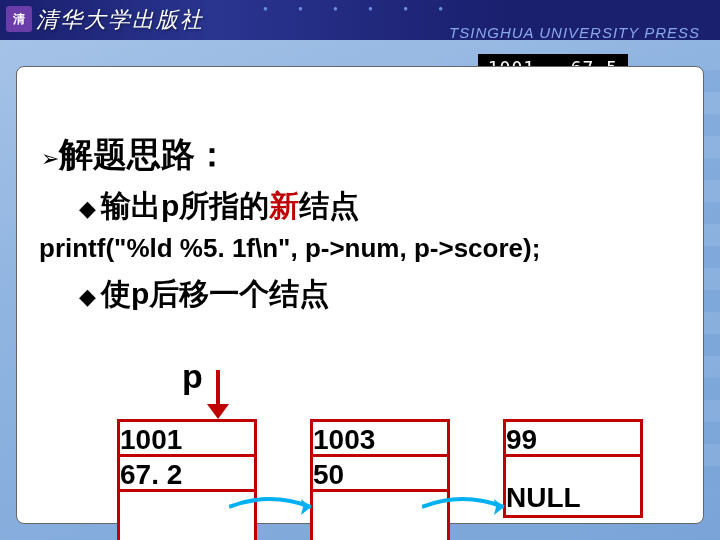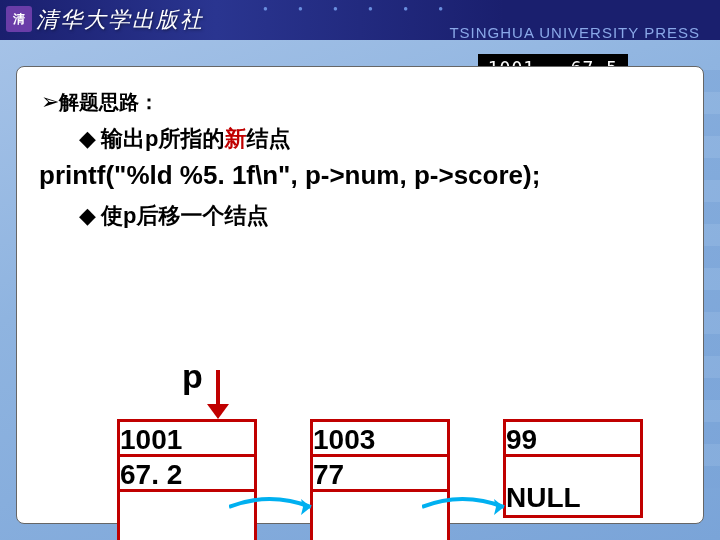--- a/index.html
+++ b/index.html
@@ -48,20 +48,21 @@
     color: #6a8ede;
     letter-spacing: 14px;
     font-size: 8px;
   }
   .press-line {
     position: absolute;
     top: 24px;
     right: 20px;
     color: #8aa8e8;
     font-size: 15px;
+    font-style: italic;
     letter-spacing: 1px;
     font-family: "Arial", sans-serif;
   }
   .decor-stripes {
     position: absolute;
     right: 0;
     top: 68px;
     width: 18px;
     height: 420px;
     background: repeating-linear-gradient(0deg, #7aa4d8 0 22px, #8fb4e0 22px 44px);
@@ -97,37 +98,38 @@
     margin-bottom: 8px;
   }
   .bullet-l1 {
     width: 18px;
     text-align: center;
     font-family: "Arial", sans-serif;
     font-size: 22px;
     color: #000;
   }
   .bullet-l1-text {
-    font-size: 20px;
-    font-weight: bold;
+    font-size: 34px;
+    font-weight: bold;
+    margin-top: 43px;
   }
   .bullet-l2-row {
     display: flex;
     align-items: baseline;
     margin-left: 38px;
     margin-top: 2px;
     margin-bottom: 6px;
   }
   .bullet-l2 {
     width: 22px;
     font-size: 22px;
     color: #000;
   }
   .bullet-l2-text {
-    font-size: 22px;
+    font-size: 30px;
     font-weight: bold;
   }
   .red { color: #c00000; }
   .code-line {
     font-family: "Arial", sans-serif;
     font-size: 26px;
     font-weight: bold;
     margin: 6px 0 10px -2px;
   }
   .diagram {
@@ -231,21 +233,21 @@
       <div class="p-arrowhead"></div>
 
       <div class="node node-a">
         <div class="cell">1001</div>
         <div class="cell">67. 2</div>
         <div class="cell"></div>
       </div>
 
       <div class="node node-b">
         <div class="cell">1003</div>
-        <div class="cell">77</div>
+        <div class="cell">50</div>
         <div class="cell"></div>
       </div>
 
       <div class="node node-c">
         <div class="cell">99</div>
         <div class="cell">NULL</div>
       </div>
 
       <div class="arrow" style="left:122px;">
         <svg width="100" height="36">

